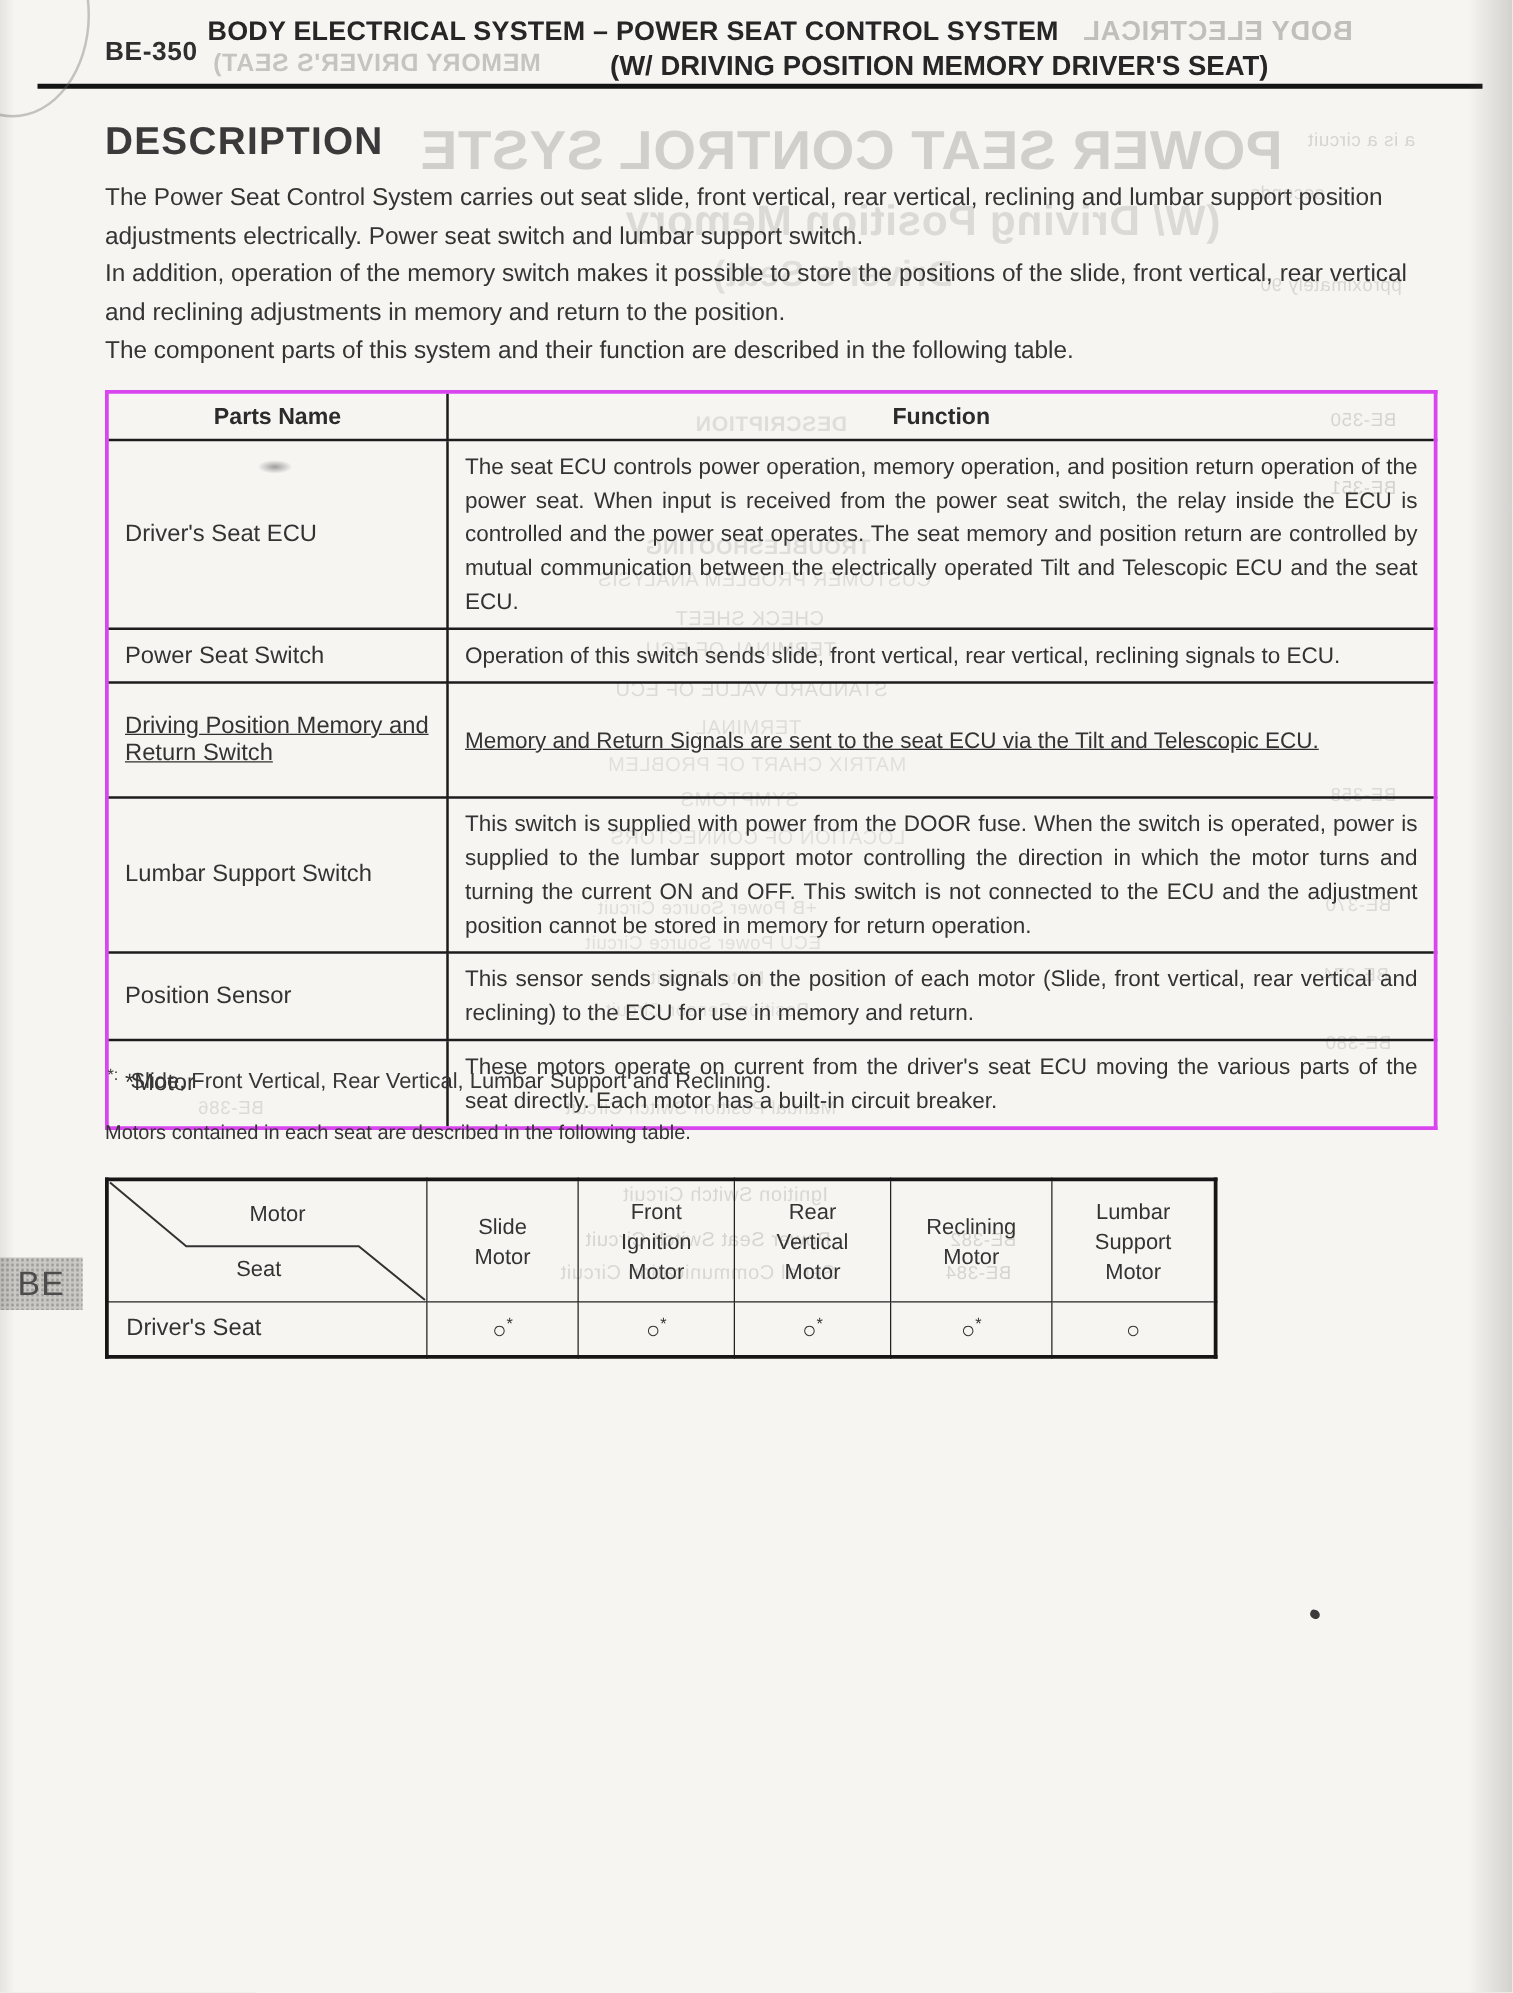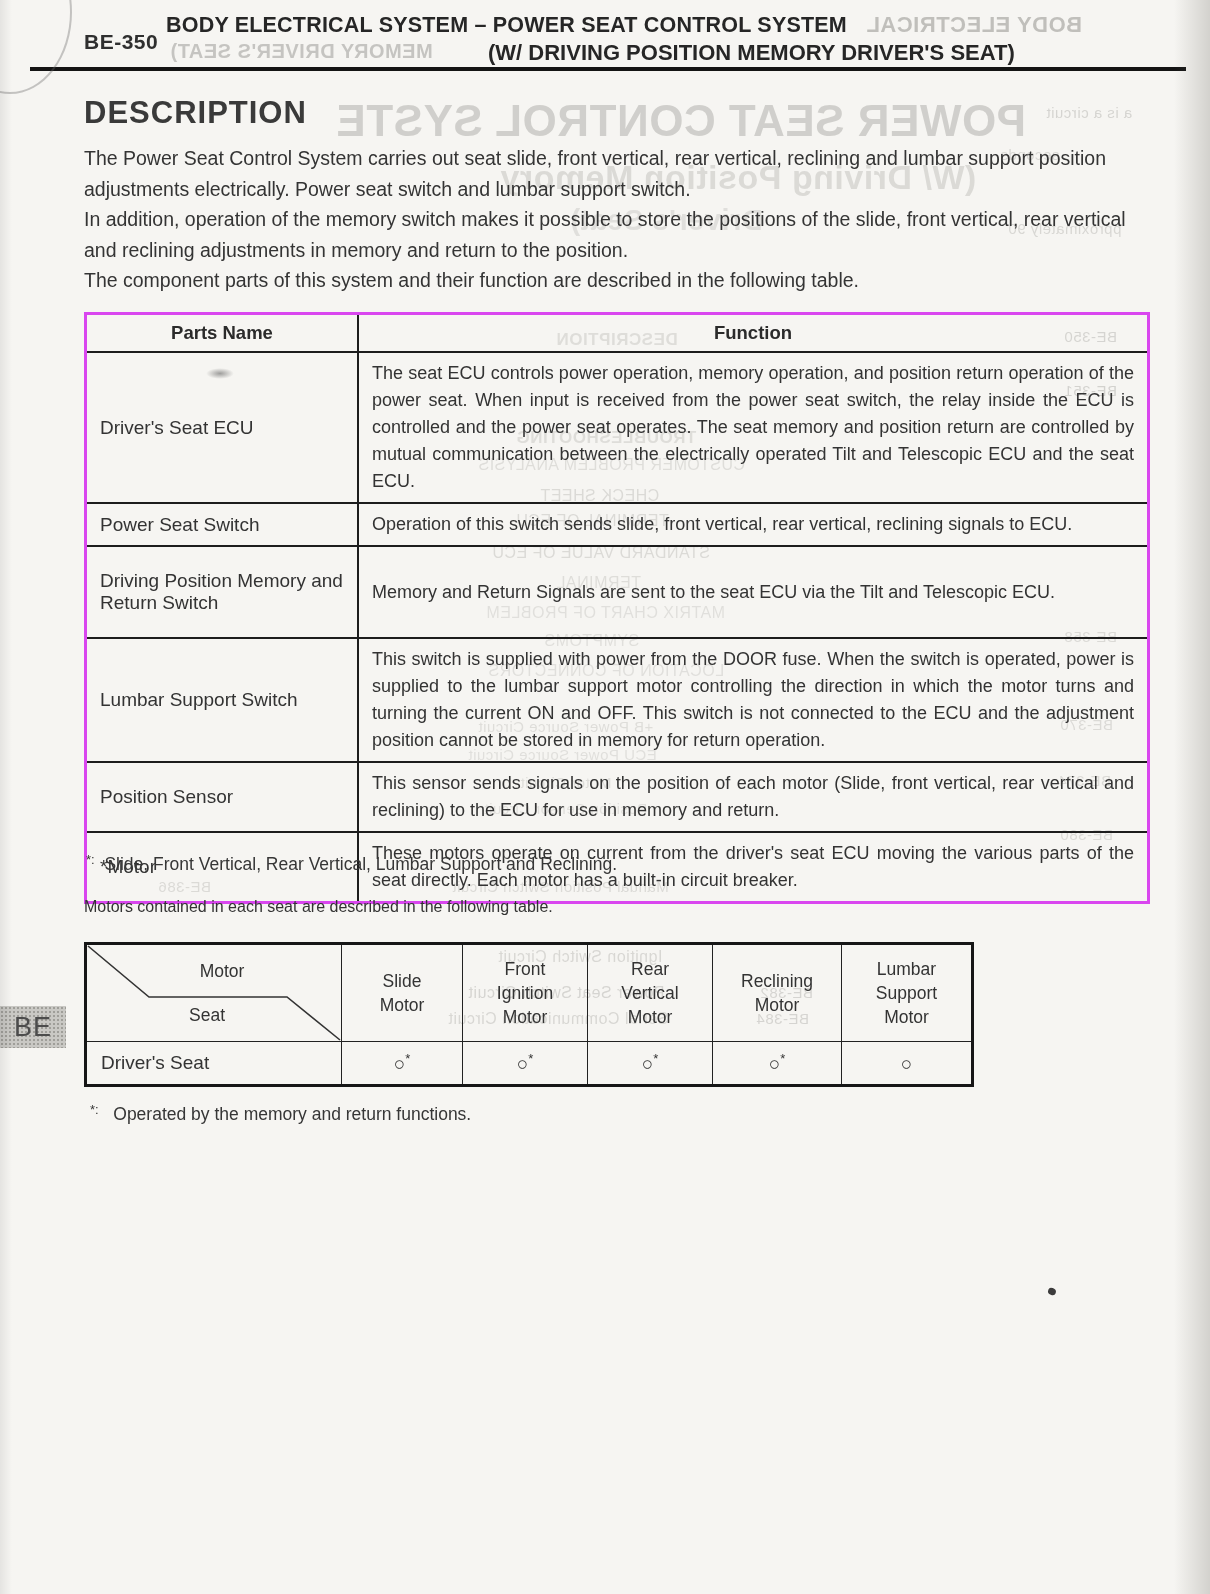--- a/index.html
+++ b/index.html
@@ -39,21 +39,21 @@
   .desc p{margin:0;}
   
   .parts-table{position:absolute;left:84px;top:312px;width:1066px;border-collapse:collapse;
     z-index:2;background:transparent;}
   .parts-table th,.parts-table td{border:2px solid #1d1d1d;}
   .parts-table{border:3px solid #d946ef;}
   .parts-table th{height:34px;font-size:18.5px;font-weight:bold;color:#2b2b2b;}
   .parts-table td.part{width:247px;padding:6px 10px 6px 13px;font-size:19px;vertical-align:middle;color:#333;}
   .parts-table td.func{padding:7px 13px;font-size:18px;line-height:27px;text-align:justify;
     vertical-align:middle;color:#333;}
-  tr.rh1{height:132px;} tr.rh2{height:42px;} tr.rh3{height:92px;}
+  tr.rh1{height:132px;} tr.rh2{height:42px;} tr.rh3{height:92px;text-decoration:underline;}
   tr.rh4{height:110px;} tr.rh5{height:60px;} tr.rh6{height:62px;}
   
   .footnote1{position:absolute;left:86px;top:852px;font-size:17.5px;color:#363636;z-index:2;}
   .motors-intro{position:absolute;left:84px;top:898px;font-size:16px;color:#333;z-index:2;}
   .footnote2{position:absolute;left:90px;top:1102px;font-size:17.5px;color:#363636;z-index:2;}
   .fn-star{font-size:13px;vertical-align:6px;}
   
   .motors-table{position:absolute;left:84px;top:942px;border-collapse:collapse;z-index:2;}
   .motors-table th,.motors-table td{border:1.5px solid #222;}
   .motors-table{border:3px solid #161616;}
@@ -206,19 +206,18 @@
         <td class="seat">Driver's Seat</td>
         <td class="circ-cell"><span>○</span><span class="circ-star">*</span></td>
         <td class="circ-cell"><span>○</span><span class="circ-star">*</span></td>
         <td class="circ-cell"><span>○</span><span class="circ-star">*</span></td>
         <td class="circ-cell"><span>○</span><span class="circ-star">*</span></td>
         <td class="circ-cell"><span>○</span><span class="circ-star"></span></td>
       </tr>
     </tbody>
   </table>
 
-  <div class="footnote2"><span class="fn-star">*:</span>&nbsp;&nbsp;&nbsp;<span>Operated by the memory and return functions.</span></div>
 
   <div class="be-tab">BE</div>
 
   <div class="edge-right"></div>
   <div class="edge-left"></div>
 </div>
 
 </body></html>

